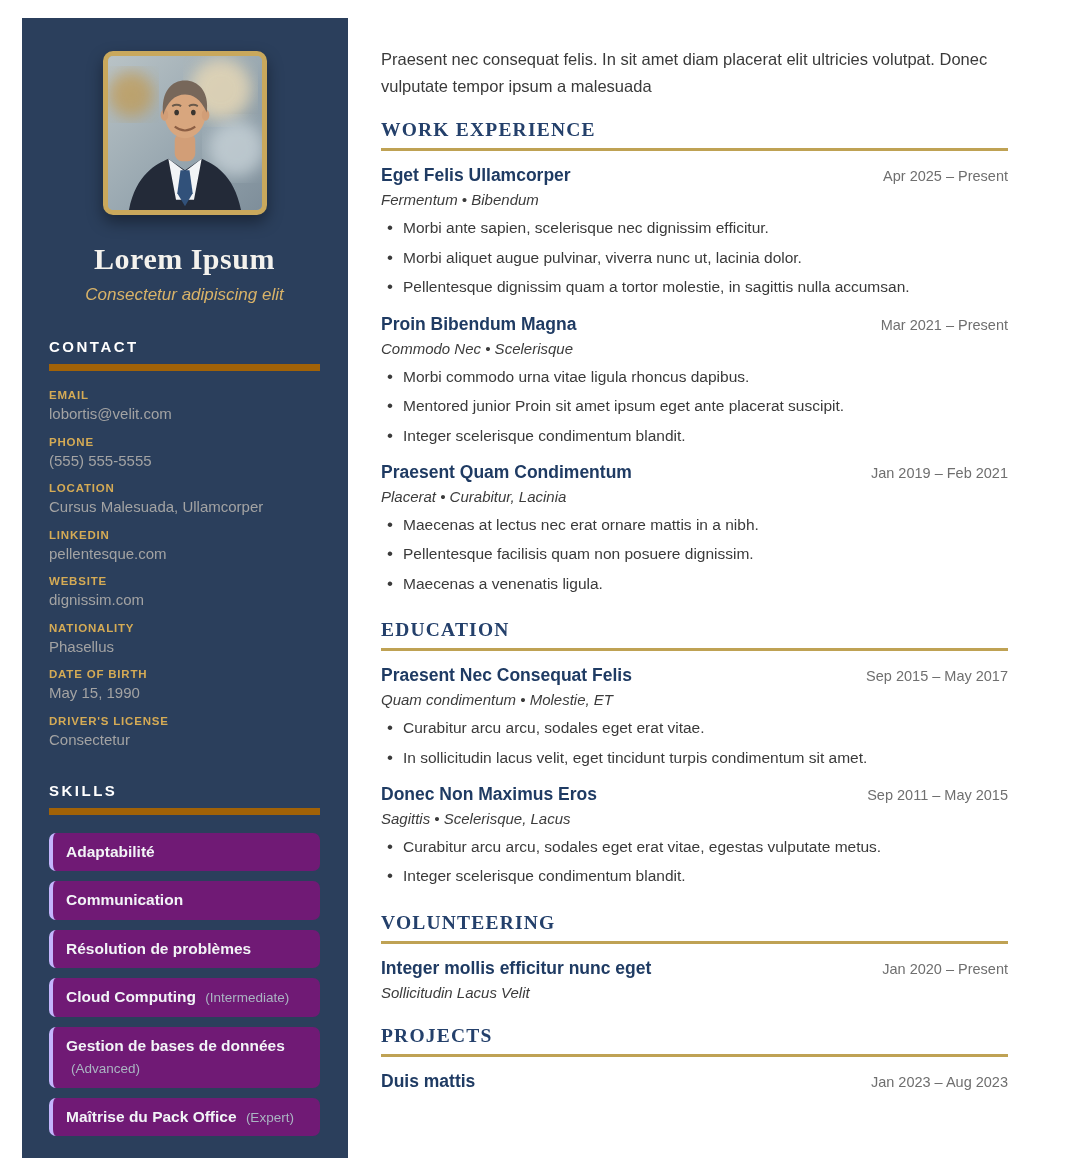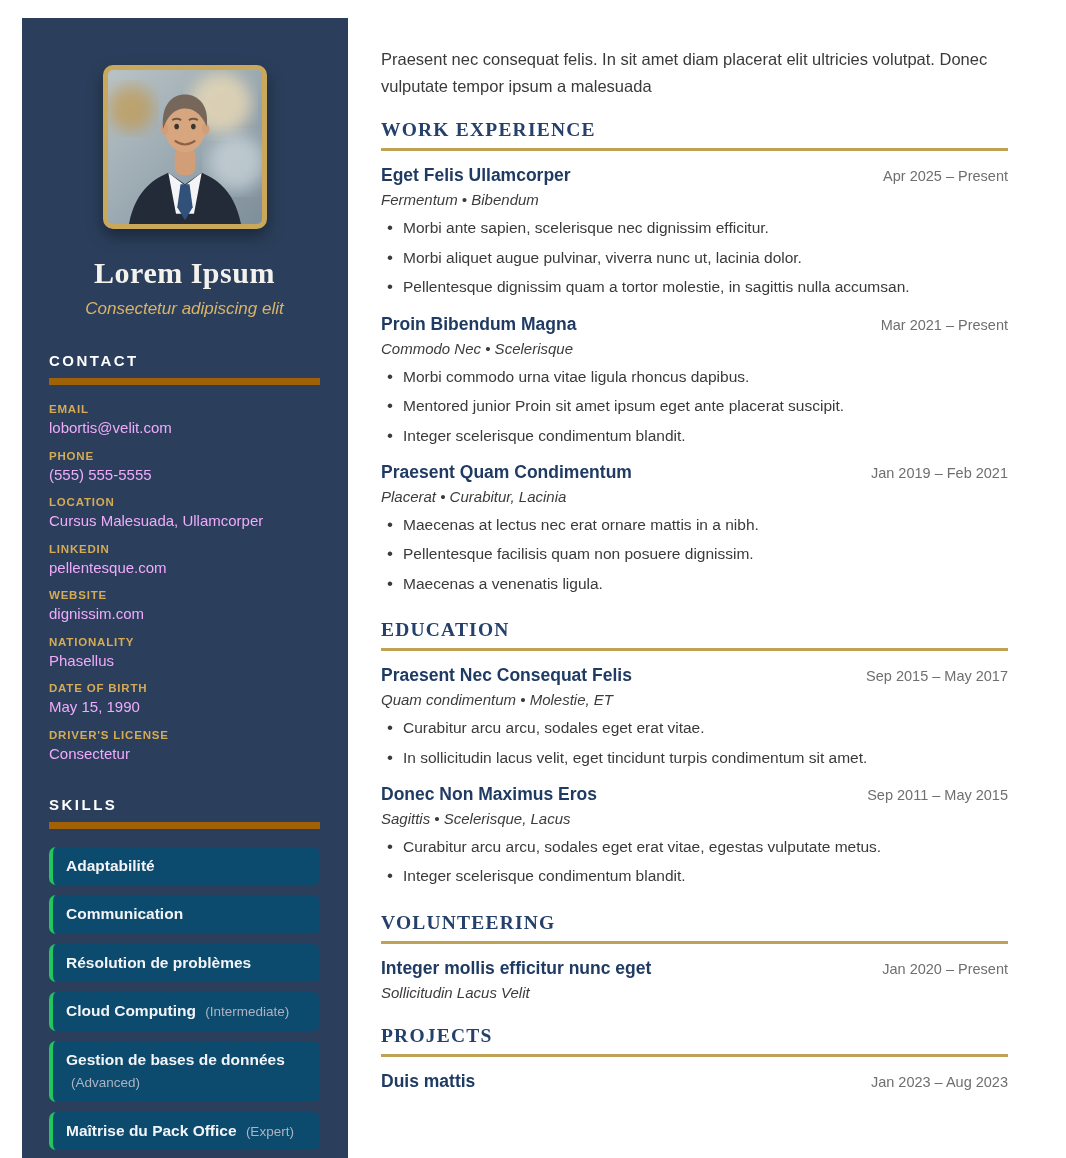--- a/index.html
+++ b/index.html
@@ -18,21 +18,21 @@
 
   
   .sidebar {
     position: absolute;
     left: 22px;
     top: 18px;
     width: 326px;
     height: 1140px;
     background: #2b3f5c;
     color: #eef1f6;
-    padding: 47px 28px 0 27px;
+    padding: 33px 28px 0 27px;
     overflow: hidden;
   }
   .photo-frame {
     width: 164px;
     height: 164px;
     margin: 0 auto;
     border: 5px solid #c9a85c;
     border-radius: 10px;
     overflow: hidden;
     box-shadow: 0 7px 16px rgba(0,0,0,0.40);
@@ -65,24 +65,24 @@
     margin: 33px 0 18px 0;
   }
   .cg { margin-bottom: 12px; }
   .cl {
     font-size: 11.5px;
     font-weight: 700;
     letter-spacing: 0.8px;
     color: #d5ab55;
     margin-bottom: 3px;
   }
-  .cv { font-size: 15px; color: #f0abfc; line-height: 1.3; }
+  .cv { font-size: 15px; color: #a3a3a3; line-height: 1.3; }
   .skill {
-    background: #0c4a6e;
-    border-left: 4px solid #22c55e;
+    background: #701a75;
+    border-left: 4px solid #c4b5fd;
     border-radius: 7px;
     padding: 8px 13px;
     margin-bottom: 10px;
     font-size: 15.5px;
     font-weight: 700;
     color: #f2f4f7;
     line-height: 1.45;
   }
   .lvl { font-size: 13.5px; font-weight: 400; color: #aab4c2; margin-left: 5px; white-space: nowrap; }
 

